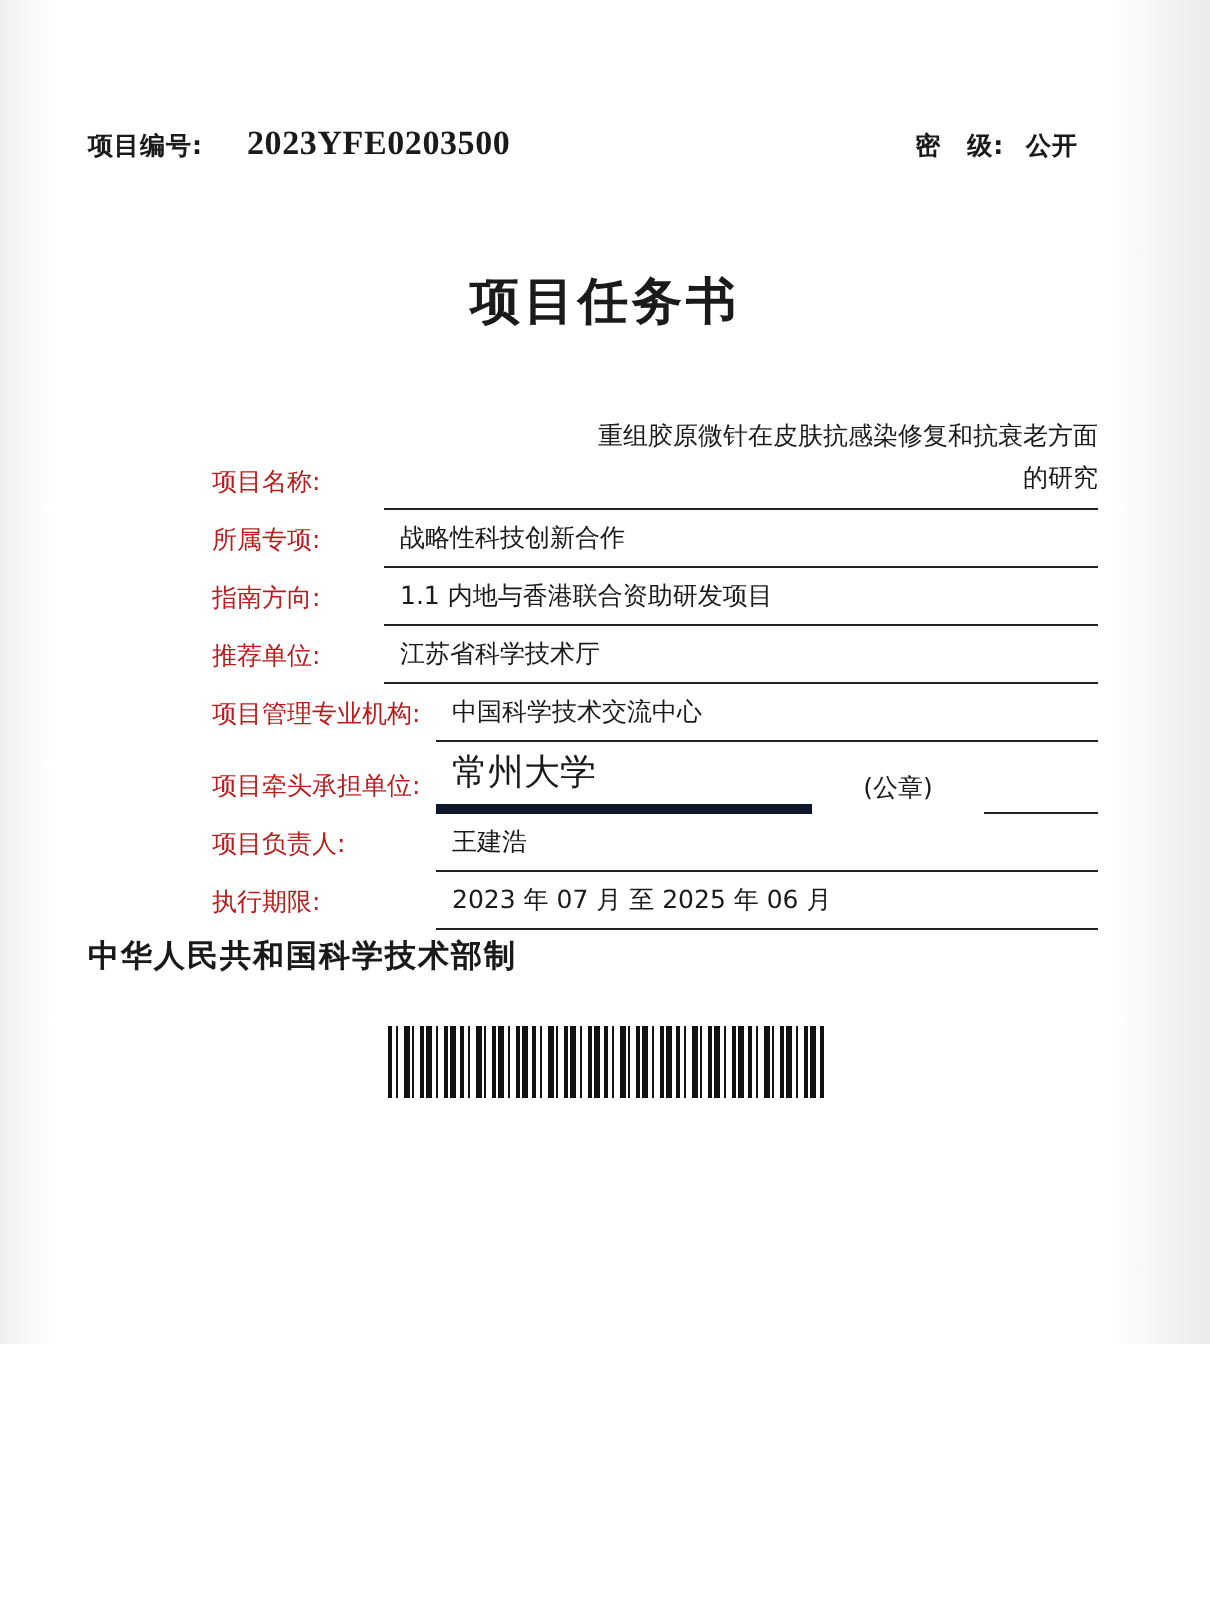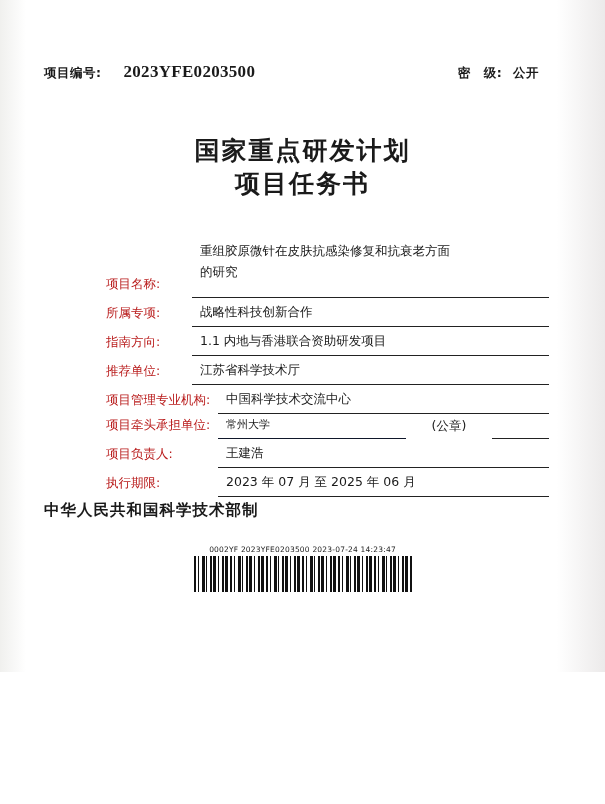--- a/index.html
+++ b/index.html
@@ -114,31 +114,32 @@
     flex: 1;
     border-bottom: 1px solid #222;
     padding: 0 0 4px 8px;
     font-family: "DejaVu Sans", sans-serif;
     font-size: 12.5px;
     min-height: 17px;
     line-height: 21px;
   }
   .fvalue.two-line {
     line-height: 21px;
-    padding-bottom: 15px;
+    padding-bottom: 5px;
+    text-align: right;
   }
   .fvalue.two-line .l2 {
     display: block;
   }
   .fvalue-short {
     flex: 0 0 180px;
-    border-bottom: 1px solid #0f172a;
+    border-bottom: 5px solid #0f172a;
     padding: 0 0 4px 8px;
     font-family: Liberation Serif, serif;
-    font-size: 11px;
+    font-size: 18px;
     min-height: 17px;
   }
   .seal-label {
     flex: 0 0 86px;
     text-align: center;
     font-family: "DejaVu Sans", sans-serif;
     font-size: 12.5px;
     padding-bottom: 4px;
   }
   .seal-blank {
@@ -206,21 +207,20 @@
         <span class="hdr-label">项目编号:</span>
         <span class="hdr-value">2023YFE0203500</span>
       </div>
       <div class="hdr-right">
         <span>密　级:</span>
         <span class="sec-val">公开</span>
       </div>
     </div>
 
     <div class="title-block">
-      <div class="title-line1">国家重点研发计划</div>
       <div class="title-line2">项目任务书</div>
     </div>
 
     <div class="form">
 
       <div class="frow">
         <div class="flabel flabel-w1">项目名称:</div>
         <div class="fvalue two-line">
           <span class="l1">重组胶原微针在皮肤抗感染修复和抗衰老方面</span>
           <span class="l2">的研究</span>
@@ -264,18 +264,17 @@
         <div class="fvalue date-val">2023 年 07 月 至 2025 年 06 月</div>
       </div>
 
     </div>
 
     <div class="footer">
       <div class="issuer">中华人民共和国科学技术部制</div>
     </div>
 
     <div class="barcode-wrap">
-      <div class="barcode-text">0002YF 2023YFE0203500 2023-07-24 14:23:47</div>
       <div class="barcode"></div>
     </div>
 
   </div>
 </div>
 
 </body></html>

